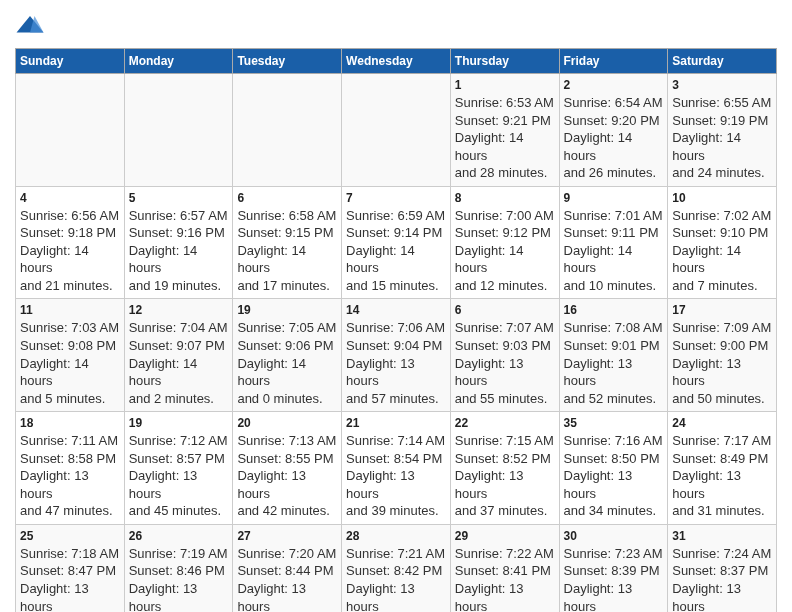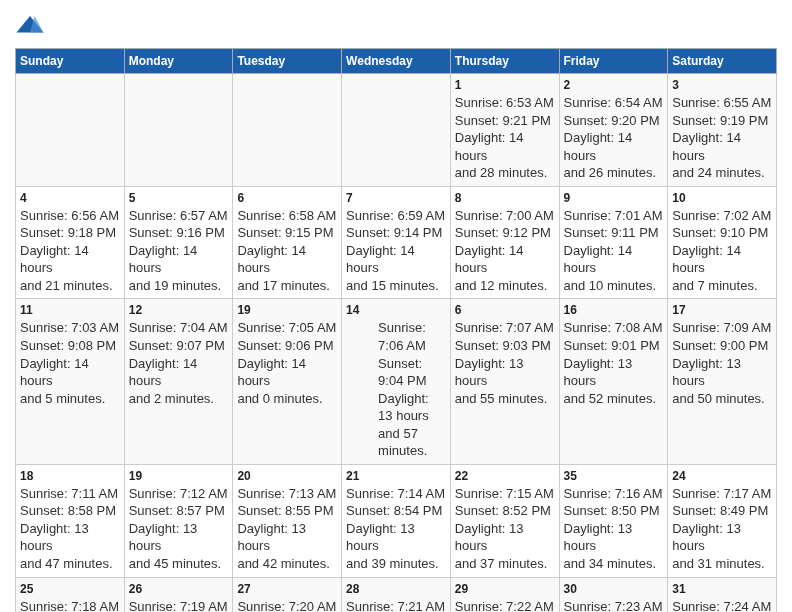--- a/index.html
+++ b/index.html
@@ -224,21 +224,21 @@
         </td>
         <td>
           <div class="day-number">19</div>
           <div class="day-info" style="white-space: pre-line;">Sunrise: 7:05 AM
 Sunset: 9:06 PM
 Daylight: 14 hours
 and 0 minutes.</div>
         </td>
         <td>
           <div class="day-number">14</div>
-          <div class="day-info" style="white-space: pre-line; margin-left: 32px;">Sunrise: 7:06 AM
+          <div class="day-info" style="white-space: pre-line;">Sunrise: 7:06 AM
 Sunset: 9:04 PM
 Daylight: 13 hours
 and 57 minutes.</div>
         </td>
         <td>
           <div class="day-number">6</div>
           <div class="day-info" style="white-space: pre-line;">Sunrise: 7:07 AM
 Sunset: 9:03 PM
 Daylight: 13 hours
 and 55 minutes.</div>

